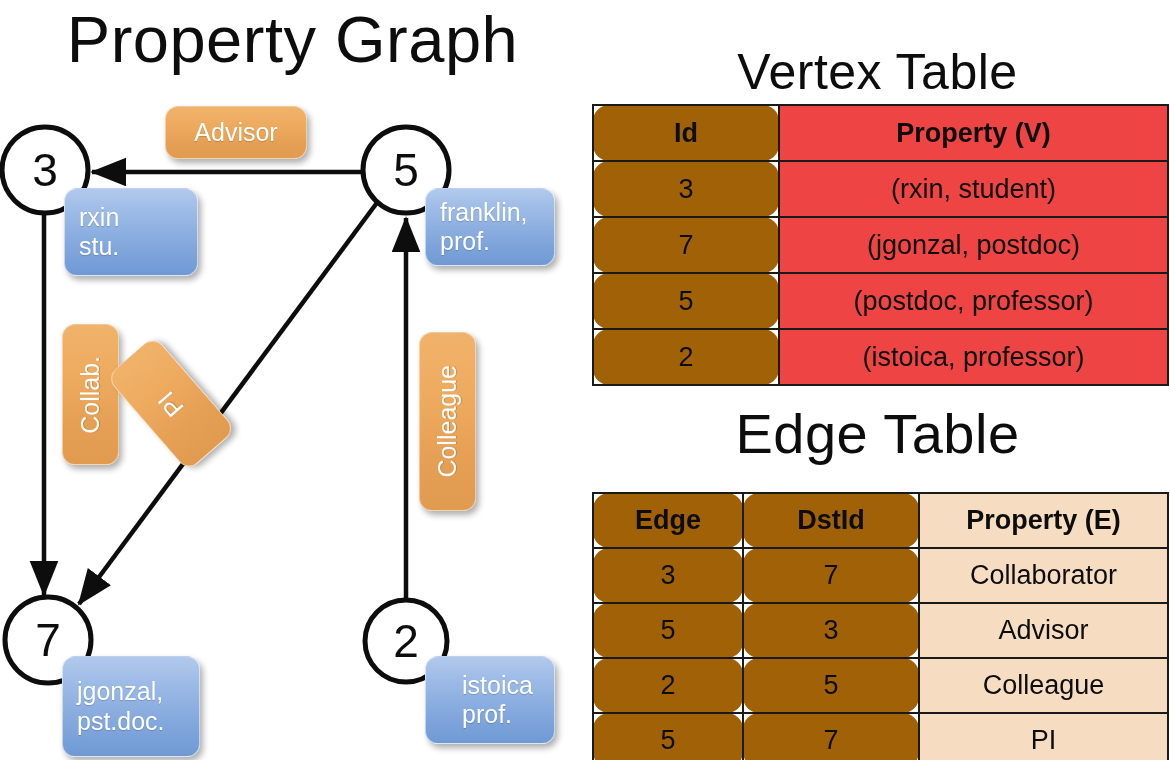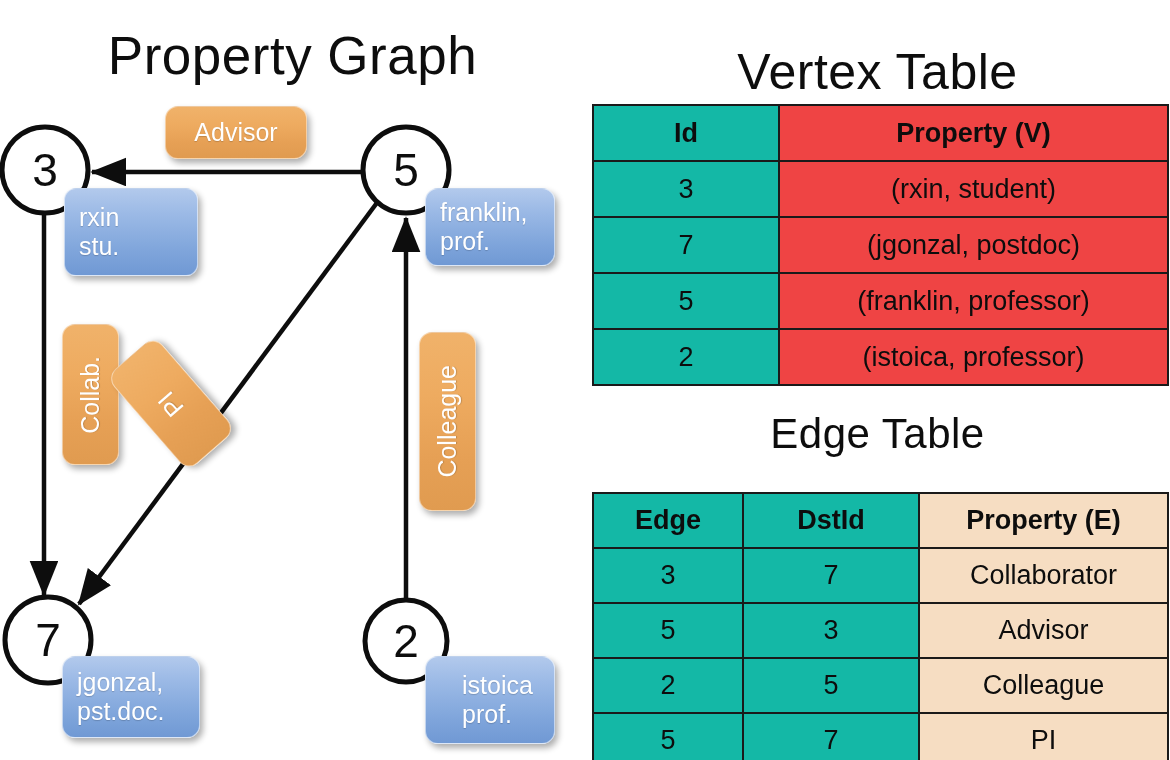--- a/index.html
+++ b/index.html
@@ -26,33 +26,33 @@
   .title {
     position: absolute;
     font-family: "Liberation Sans", sans-serif;
     font-weight: 300;
     color: #0d0d0d;
     letter-spacing: 0.5px;
     white-space: nowrap;
     text-align: center;
   }
   #title-property-graph {
-    left: 0; top: 26px; width: 585px;
-    font-size: 53px;
+    left: 0; top: 10px; width: 585px;
+    font-size: 65px;
     line-height: 60px;
   }
   #title-vertex-table {
     left: 585px; top: 14px; width: 585px;
     font-size: 50px;
     line-height: 60px;
     margin-top: 28px;
   }
   #title-edge-table {
     left: 585px; top: 404px; width: 585px;
-    font-size: 42px;
+    font-size: 56px;
     line-height: 60px;
   }
 
   
   #graph-svg {
     position: absolute;
     left: 0; top: 0;
     width: 585px;
     height: 760px;
   }
@@ -118,21 +118,21 @@
     padding: 0;
     height: 52px;
     vertical-align: middle;
   }
   .tbl th {
     font-weight: 700;
     font-size: 27px;
   }
   .cell-blue { background: #ef4444; }
   .cell-peach { background: #f6ddc2; }
-  .cell-white { background: #14b8a6; }
+  .cell-white { background: #a16207; border-radius: 16px; }
 
   #vertex-table { left: 592px; top: 104px; width: 575px; }
   #vertex-table col.c-id   { width: 186px; }
   #vertex-table col.c-prop { width: 389px; }
   #vertex-table td, #vertex-table th { height: 54px; }
 
   #edge-table { left: 592px; top: 492px; width: 575px; }
   #edge-table col.c-src  { width: 150px; }
   #edge-table col.c-dst  { width: 176px; }
   #edge-table col.c-prop { width: 249px; }
@@ -168,31 +168,31 @@
     <circle cx="406" cy="170" r="43" fill="#ffffff" stroke="#0d0d0d" stroke-width="5"></circle>
     <circle cx="48" cy="640" r="43" fill="#ffffff" stroke="#0d0d0d" stroke-width="5"></circle>
     <circle cx="406" cy="641" r="41" fill="#ffffff" stroke="#0d0d0d" stroke-width="5"></circle>
   </svg>
 
   <div class="node-label" style="left:15px; top:147px; width:60px;">3</div>
   <div class="node-label" style="left:376px; top:147px; width:60px;">5</div>
   <div class="node-label" style="left:18px; top:617px; width:60px;">7</div>
   <div class="node-label" style="left:376px; top:618px; width:60px;">2</div>
 
-  <div class="prop-box blue" style="left:64px; top:188px; width:134px; height:88px;border-radius:12px;">
+  <div class="prop-box blue" style="left:64px; top:188px; width:134px; height:88px;">
     <span class="bxtext">rxin
 stu.</span>
   </div>
 
   <div class="prop-box blue" style="left:425px; top:188px; width:130px; height:78px;">
     <span class="bxtext">franklin,
 prof.</span>
   </div>
 
-  <div class="prop-box blue" style="left:62px; top:656px; width:138px; height:82px;">
+  <div class="prop-box blue" style="left:62px; top:656px; width:138px; height:101px;">
     <span class="bxtext">jgonzal,
 pst.doc.</span>
   </div>
 
   <div class="prop-box blue" style="left:425px; top:656px; width:130px; height:88px;padding-left:36px;">
     <span class="bxtext">istoica
 prof.</span>
   </div>
 
   <div class="prop-box orange" style="left:165px; top:106px; width:142px; height:53px;">
@@ -226,21 +226,21 @@
       <tr>
         <td class="cell-white">3</td>
         <td class="cell-blue">(rxin, student)</td>
       </tr>
       <tr>
         <td class="cell-white">7</td>
         <td class="cell-blue">(jgonzal, postdoc)</td>
       </tr>
       <tr>
         <td class="cell-white">5</td>
-        <td class="cell-blue">(franklin, professor)</td>
+        <td class="cell-blue">(postdoc, professor)</td>
       </tr>
       <tr>
         <td class="cell-white">2</td>
         <td class="cell-blue">(istoica, professor)</td>
       </tr>
     </tbody>
   </table>
 
   <table class="tbl" id="edge-table">
     <colgroup>

